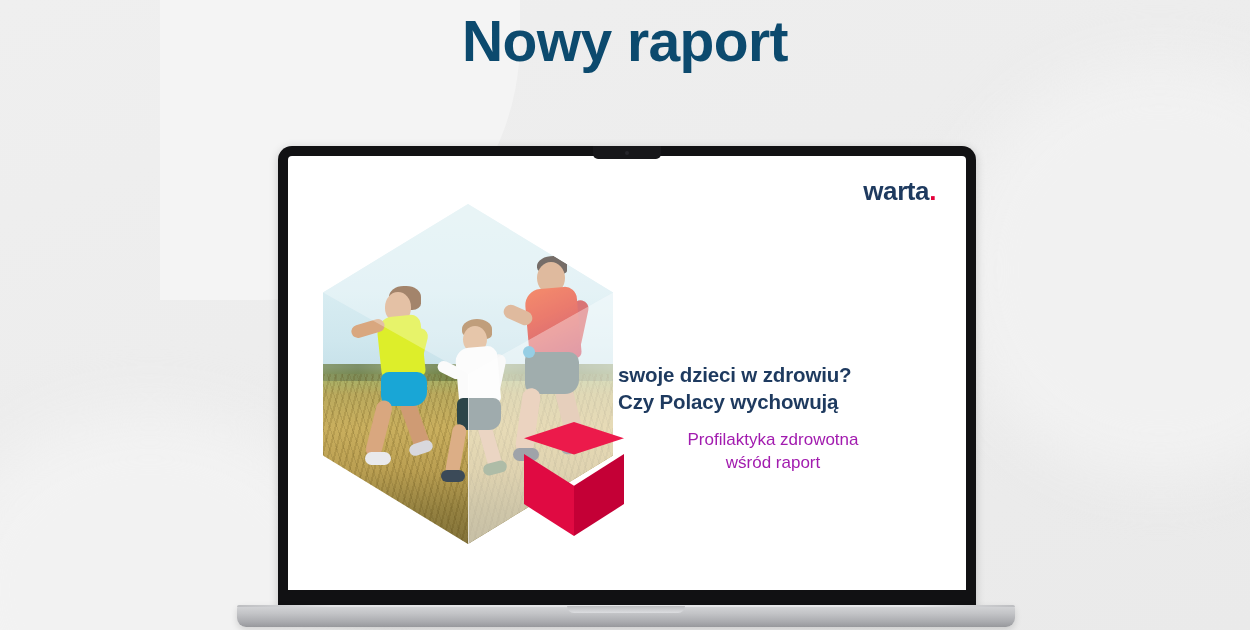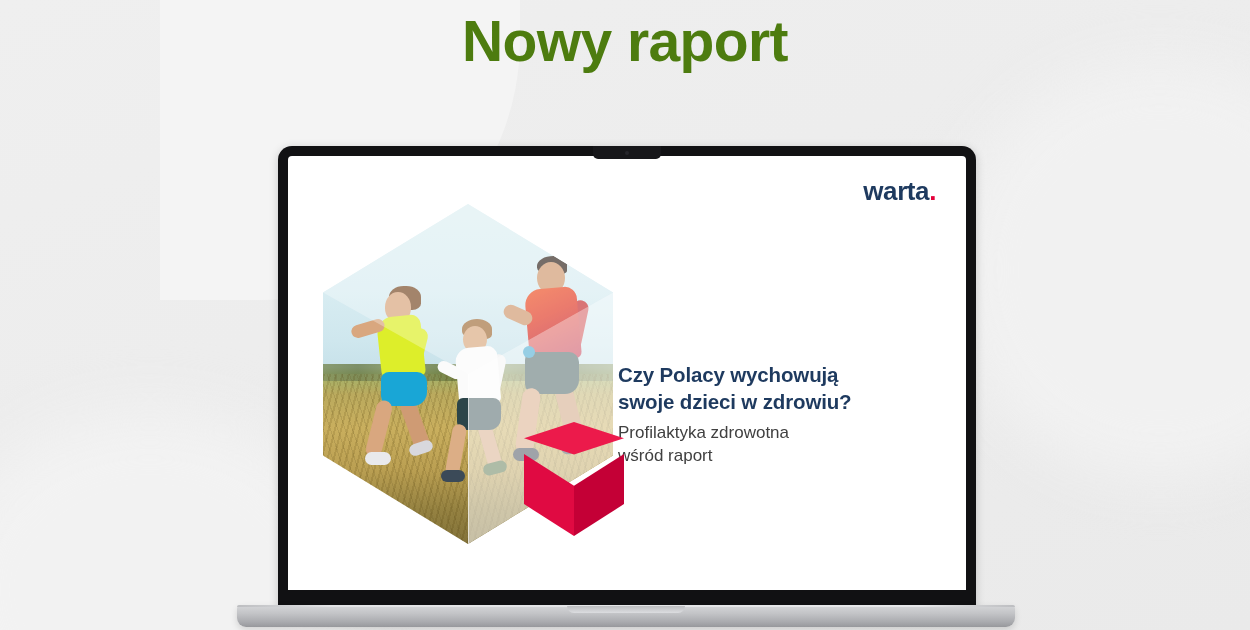--- a/index.html
+++ b/index.html
@@ -50,21 +50,21 @@
   
   .headline {
     position: absolute;
     top: 11px;
     left: 0; right: 0;
     text-align: center;
     font-size: 57px;
     line-height: 1.08;
     font-weight: bold;
     letter-spacing: -0.6px;
-    color: #4d7c0f;
+    color: #0c4a6e;
     z-index: 5;
   }
 
   
   .laptop {
     position: absolute;
     left: 237px;
     top: 146px;
     width: 778px;
     height: 440px;
@@ -283,24 +283,25 @@
     width: 310px;
   }
   .slide-title {
     font-size: 20.5px;
     font-weight: bold;
     line-height: 1.34;
     color: #1e3a5f;
     letter-spacing: -0.15px;
   }
   .slide-sub {
-    margin-top: 6px;
+    margin-top: 13px;
     font-size: 17px;
     line-height: 1.35;
-    color: #404040;
+    color: #a21caf;
+    text-align: center;
   }
 
   
   .base {
     position: absolute;
     left: 0;
     top: 459px;
     width: 778px;
     height: 22px;
     background: linear-gradient(180deg, #d6d7d9 0%, #c3c4c7 38%, #a9aaae 78%, #97989c 100%);
@@ -395,22 +396,22 @@
       </div>
 
       <div class="cube">
         <div class="cube-left"></div>
         <div class="cube-right"></div>
         <div class="cube-top"></div>
       </div>
 
       <div class="slide-copy">
         <div class="slide-title">
+          <div>swoje dzieci w zdrowiu?</div>
           <div>Czy Polacy wychowują</div>
-          <div>swoje dzieci w zdrowiu?</div>
         </div>
         <div class="slide-sub">
           <div>Profilaktyka zdrowotna</div>
           <div>wśród raport</div>
         </div>
       </div>
 
     </div>
   </div>
 

